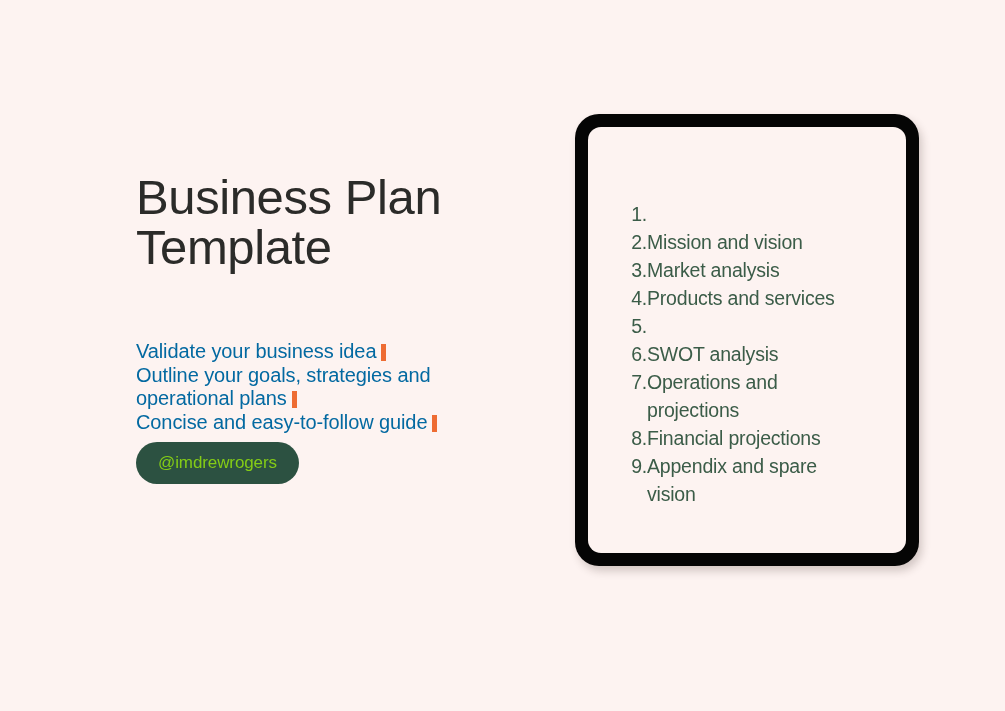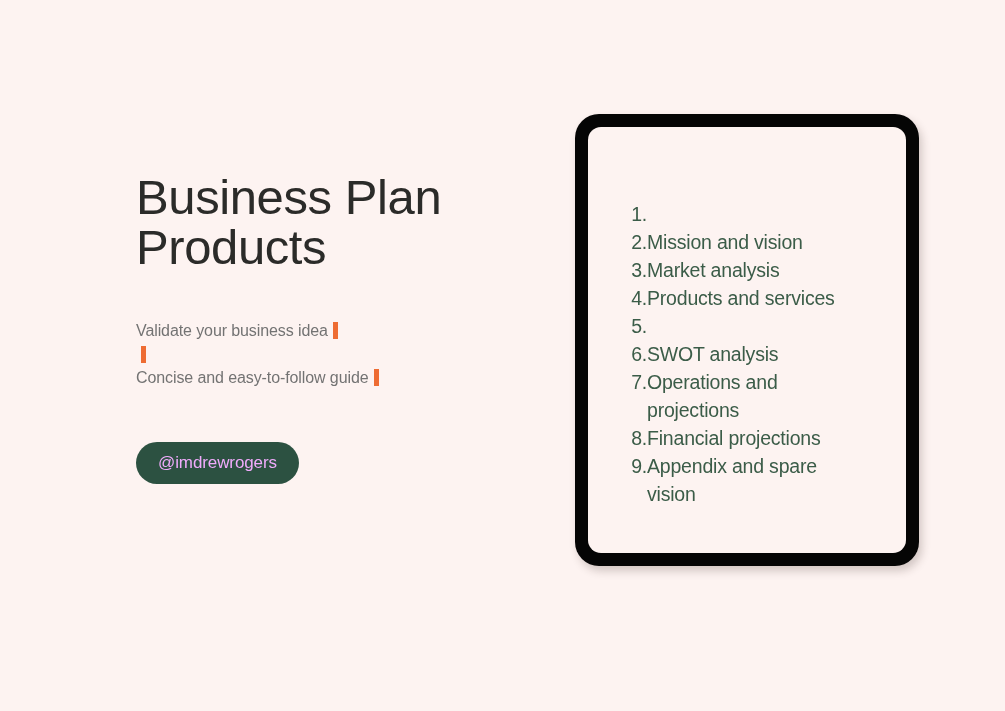--- a/index.html
+++ b/index.html
@@ -29,23 +29,23 @@
   .page-title {
     font-size: 49px;
     line-height: 50px;
     font-weight: 300;
     letter-spacing: -0.4px;
     color: #2b2b29;
     white-space: pre-line;
   }
 
   .subtitle-block {
-    margin-top: 47px;
-    color: #737373;
-    font-size: 16px;
+    margin-top: 68px;
+    color: #0369a1;
+    font-size: 20px;
     line-height: 23.5px;
     font-weight: 400;
     letter-spacing: -0.1px;
     max-width: 375px;
   }
 
   .sub-line {
     display: inline;
   }
 
@@ -61,21 +61,21 @@
   .handle-badge {
     position: absolute;
     left: 136px;
     top: 442px;
     height: 42px;
     padding: 0 22px;
     display: inline-flex;
     align-items: center;
     background: #2c5141;
     border-radius: 21px;
-    color: #f0abfc;
+    color: #84cc16;
     font-size: 17px;
     letter-spacing: -0.1px;
     font-weight: 400;
   }
 
   
   .tablet {
     position: absolute;
     left: 575px;
     top: 114px;
@@ -126,25 +126,25 @@
     max-width: 215px;
   }
 </style>
 </head>
 <body>
 
 <div class="canvas">
 
   <div class="left-col">
     <h1 class="page-title">Business Plan
-Products</h1>
+Template</h1>
 
     <div class="subtitle-block">
       <span class="sub-line">Validate your business idea</span><span class="sep-bar"></span><br>
-      <span class="sep-bar"></span><br>
+      <span class="sub-line">Outline your goals, strategies and operational plans</span><span class="sep-bar"></span><br>
       <span class="sub-line">Concise and easy-to-follow guide</span><span class="sep-bar"></span>
     </div>
   </div>
 
   <div class="handle-badge">
     <span>@imdrewrogers</span>
   </div>
 
   <div class="tablet">
     <div class="tablet-screen">

